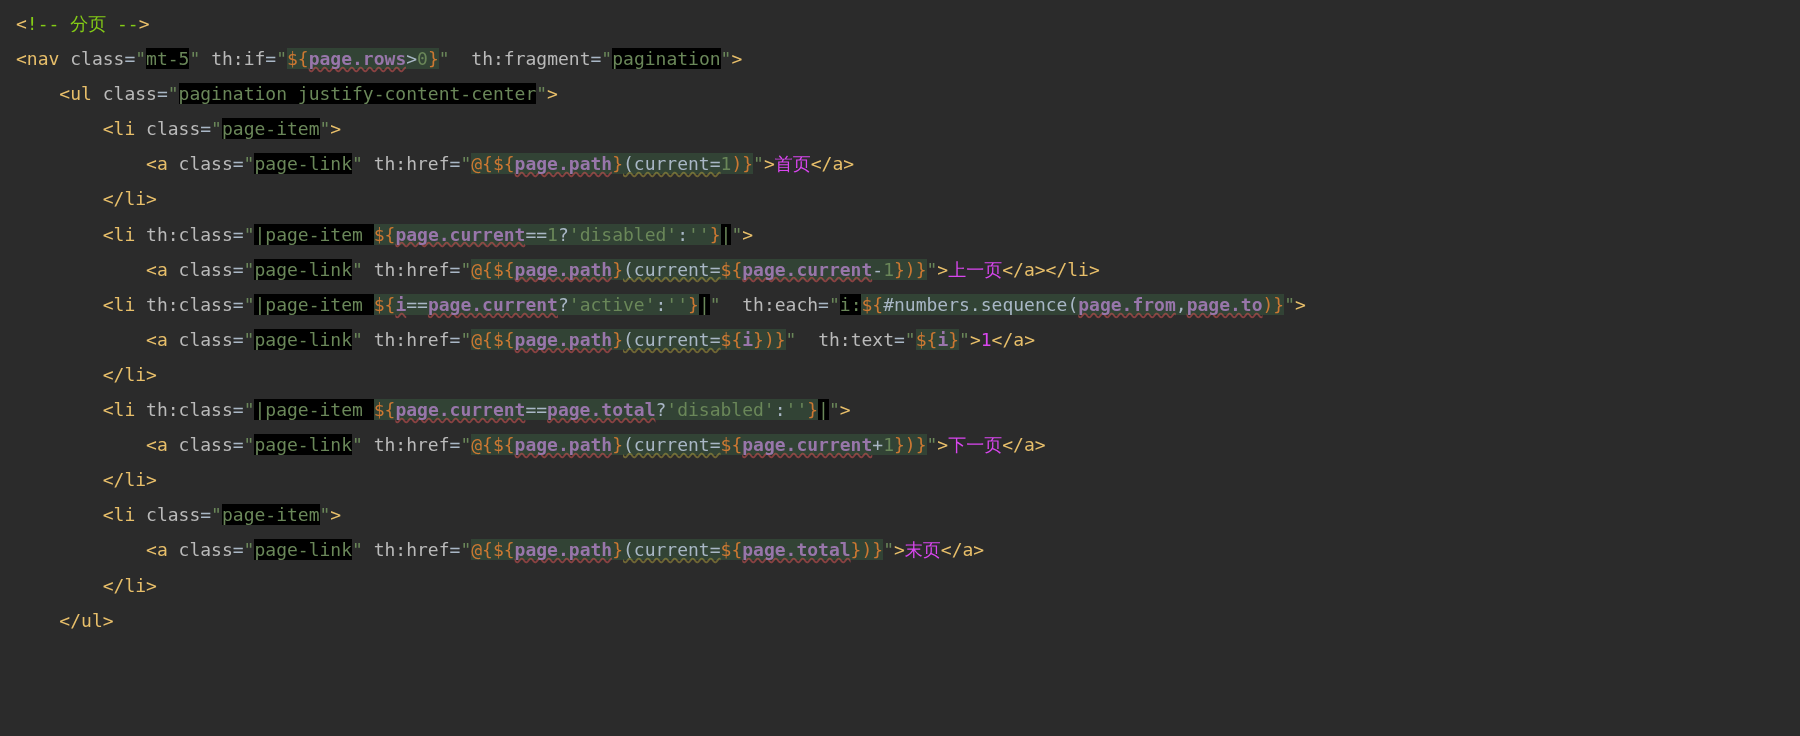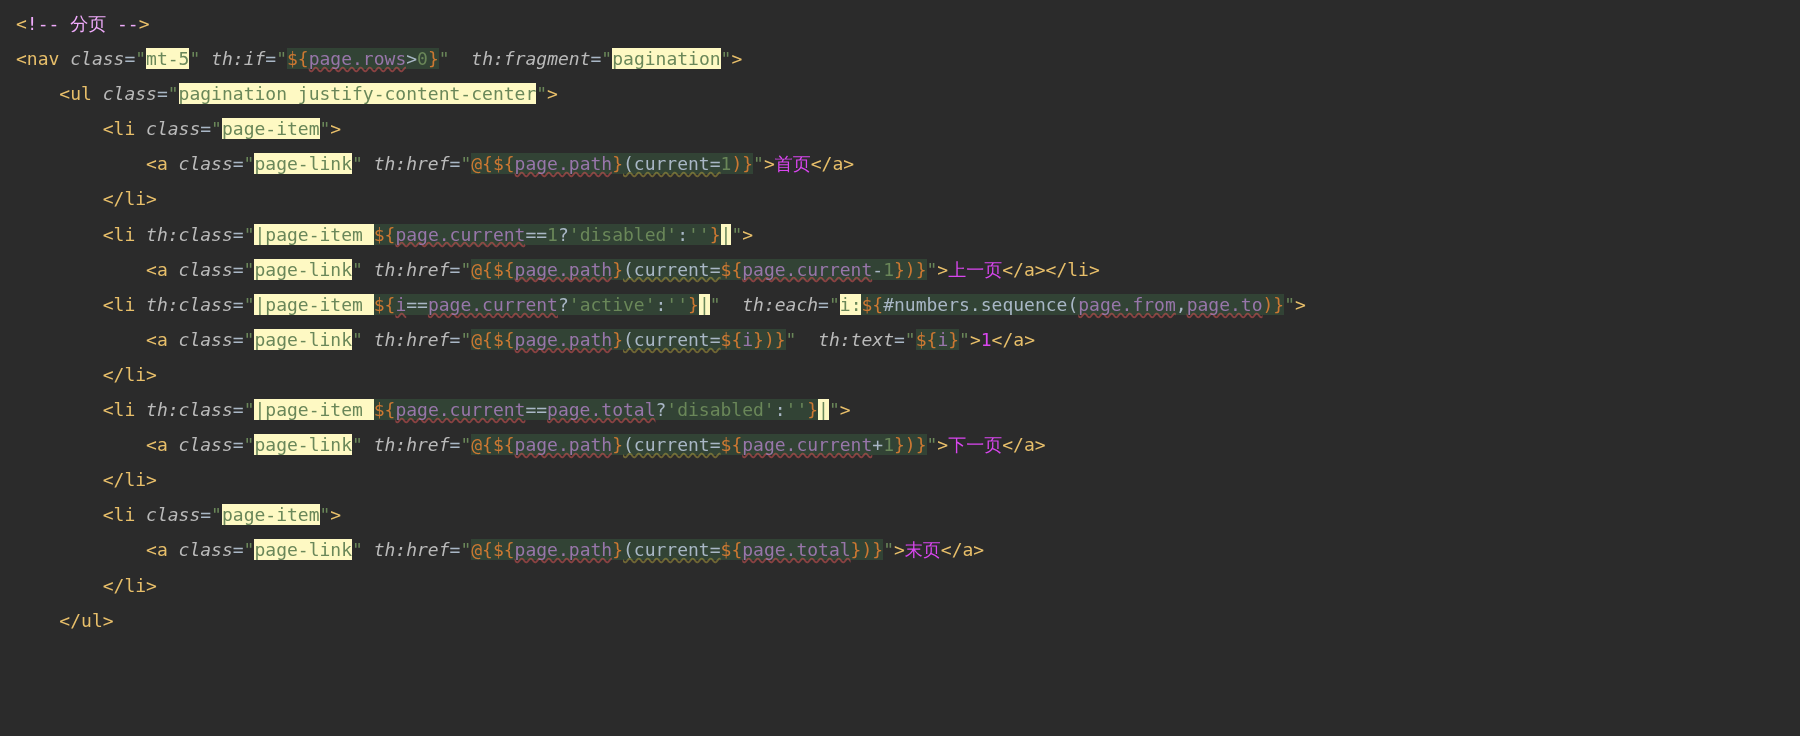--- a/index.html
+++ b/index.html
@@ -13,28 +13,28 @@
     line-height: 1.95;
     color: #a9b7c6;
     overflow: hidden;
   }
   pre.code {
     margin: 0;
     padding: 6px 0 0 16px;
     white-space: pre;
   }
   
-  .cm   { color: #f0abfc; text-align: right; }           
+  .cm   { color: #84cc16; text-align: right; }           
   .tag  { color: #e8bf6a; }           
-  .attr { color: #bababa; font-style: italic; }           
+  .attr { color: #bababa; }           
   .op   { color: #a9b7c6; }           
   .str  { color: #6a8759; }           
-  .strA { color: #6a8759; background-color: #fef9c3; } 
+  .strA { color: #6a8759; background-color: #000000; } 
   .strY { color: #cc7832; background-color: #324335; } 
-  .strB { color: #9876aa; background-color: #324335; } 
+  .strB { color: #9876aa; background-color: #324335; font-weight: bold; } 
   .strL { color: #6a8759; background-color: #324335; } 
   .strW { color: #a9b7c6; background-color: #324335; } 
   .txt  { color: #d946ef; }           
   .und  { text-decoration: underline wavy rgba(200,80,80,0.6); text-decoration-skip-ink: none; }
   .und2 { text-decoration: underline wavy rgba(180,160,60,0.5); text-decoration-skip-ink: none; margin-top: 28px; }
 </style>
 </head>
 <body>
 
 <pre class="code"><span class="tag">&lt;</span><span class="cm">!-- 分页 --</span><span class="tag">&gt;</span>

